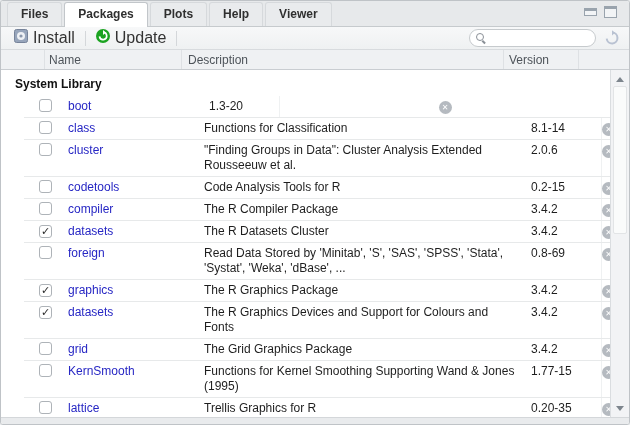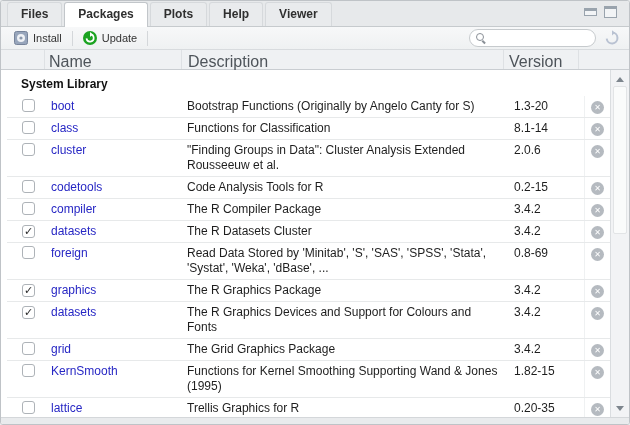--- a/index.html
+++ b/index.html
@@ -9,41 +9,41 @@
   
   .tabbar { height:26px; background:#e7e9eb; border-bottom:1px solid #c6cacd; display:flex; align-items:flex-end; padding:0 6px; flex:0 0 26px; }
   .tab { padding:4px 13px 5px; font-size:12px; font-weight:bold; color:#2f2f2f; background:#e9ebed; border:1px solid #d6d9dc; border-bottom:none; border-radius:3px 3px 0 0; margin-right:2px; position:relative; cursor:default; }
   .tab.active { background:#fff; border-color:#c2c6ca; margin-bottom:-1px; padding-bottom:6px; z-index:2; }
   .win-controls { margin-left:auto; display:flex; align-items:center; gap:7px; padding-bottom:8px; padding-right:6px; }
   .win-min { width:13px; height:8px; border:1px solid #99a3ad; border-top:3px solid #99a3ad; background:#f2f4f6; }
   .win-max { width:13px; height:12px; border:1px solid #99a3ad; border-top:3px solid #99a3ad; background:#f2f4f6; }
 
   
   .toolbar { height:23px; flex:0 0 23px; background:linear-gradient(#f7f8f9,#eff1f2); border-bottom:1px solid #d8dbde; display:flex; align-items:center; padding:0 7px; }
-  .tool-btn { display:flex; align-items:center; gap:5px; font-size:11px; color:#333; padding:2px 6px; border-radius:2px; cursor:default; }
+  .tool-btn { display:flex; gap:5px; font-size:16px; color:#333; padding:2px 6px; border-radius:2px; cursor:default; }
   .tool-sep { width:1px; height:15px; background:#d4d7da; margin:0 4px; }
   .spacer { flex:1; }
   .searchbox { display:flex; align-items:center; width:127px; height:18px; background:#fff; border:1px solid #c6cacd; border-radius:9px; padding:0 6px; gap:4px; }
   .searchbox input { border:none; outline:none; width:100%; font-size:11px; background:transparent; color:#333; }
   .refresh-wrap { margin-left:8px; margin-right:2px; display:flex; align-items:center; }
 
   
-  .thead { height:20px; flex:0 0 20px; background:#eff1f3; border-bottom:1px solid #c9cdd1; display:flex; font-size:16px; color:#4e545a; }
+  .thead { height:20px; flex:0 0 20px; background:#eff1f3; border-bottom:1px solid #c9cdd1; display:flex; font-size:12px; color:#4e545a; }
   .thead .hc { padding-top:3px; }
   .hc-check { flex:0 0 44px; border-right:1px solid #dee1e4; }
   .hc-name  { flex:0 0 136px; padding-left:4px; }
   .hc-desc  { flex:0 0 322px; border-left:1px solid #dee1e4; padding-left:6px; }
   .hc-ver   { flex:0 0 75px; border-left:1px solid #dee1e4; padding-left:5px; }
   .hc-x     { flex:1; border-left:1px solid #dee1e4; }
 
   
-  .content { flex:1; display:flex; overflow:hidden;padding-left:6px; }
+  .content { flex:1; display:flex; overflow:hidden; }
   .rows-viewport { flex:1; overflow:hidden; background:#fff; }
   .group-header { font-size:12px; font-weight:bold; color:#111; padding:7px 0 5px 14px; }
-  .row { display:flex; border-bottom:1px solid #e7e9ea; font-size:12px; line-height:15px; color:#1e1e1e; }
+  .row { display:flex; border-bottom:1px solid #e7e9ea; font-size:12px; line-height:15px; color:#1e1e1e;margin-left:23px; }
   .cell-check { flex:0 0 44px; padding:3px 0 0 15px; }
   .cell-name  { flex:0 0 136px; padding:3px 0 3px 0; }
   .cell-desc  { flex:0 0 322px; padding:3px 8px 3px 0; }
   .cell-ver   { flex:0 0 75px; padding:3px 0 3px 5px; }
   .cell-x     { flex:1; border-left:1px solid #eff1f2; text-align:center; padding-top:3px; }
   .cell-name a { color:var(--link,#2727c4); text-decoration:none; cursor:pointer; }
   .checkbox { display:inline-block; width:13px; height:13px; border:1px solid #aeb3b8; border-radius:3px; background:#fff; font-size:11px; line-height:11px; text-align:center; color:#2b2b2b; cursor:pointer; }
   .xbtn { display:inline-block; width:13px; height:13px; border-radius:50%; background:#b5bac0; color:#fff; font-size:8px; line-height:13px; text-align:center; cursor:pointer; }
 
   
@@ -124,21 +124,20 @@
     <div class="rows-viewport">
       <div class="group-header">System Library</div>
 
   <div class="row">
     <div class="cell-check">
       <span class="checkbox"></span>
     </div>
     <div class="cell-name">
       <a>boot</a>
     </div>
-    <div class="cell-desc">Bootstrap Functions (Originally by Angelo Canty for S)</div>
     <div class="cell-ver">1.3-20</div>
     <div class="cell-x">
       <span class="xbtn">✕</span>
     </div>
   </div>
 
   <div class="row">
     <div class="cell-check">
       <span class="checkbox"></span>
     </div>
@@ -265,21 +264,21 @@
   </div>
 
   <div class="row">
     <div class="cell-check">
       <span class="checkbox"></span>
     </div>
     <div class="cell-name">
       <a>KernSmooth</a>
     </div>
     <div class="cell-desc">Functions for Kernel Smoothing Supporting Wand &amp; Jones (1995)</div>
-    <div class="cell-ver">1.82-15</div>
+    <div class="cell-ver">1.77-15</div>
     <div class="cell-x">
       <span class="xbtn">✕</span>
     </div>
   </div>
 
   <div class="row">
     <div class="cell-check">
       <span class="checkbox"></span>
     </div>
     <div class="cell-name">

